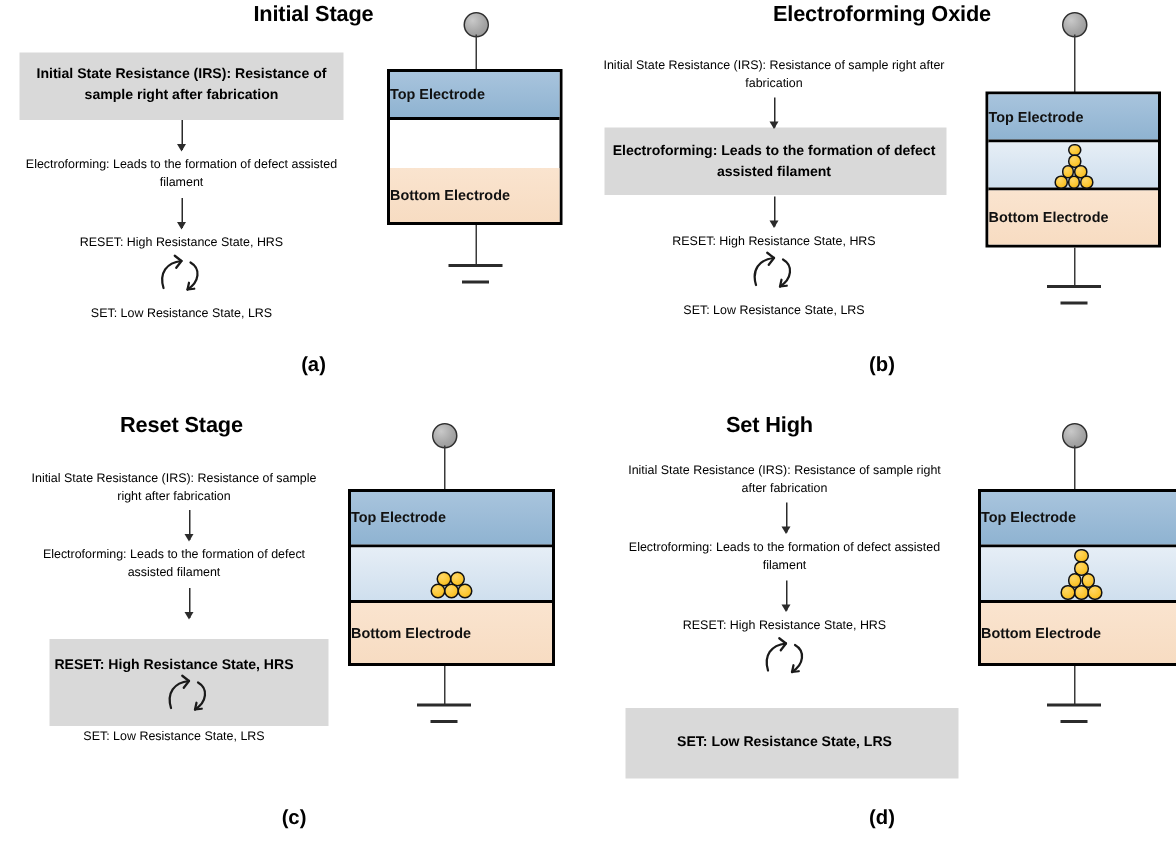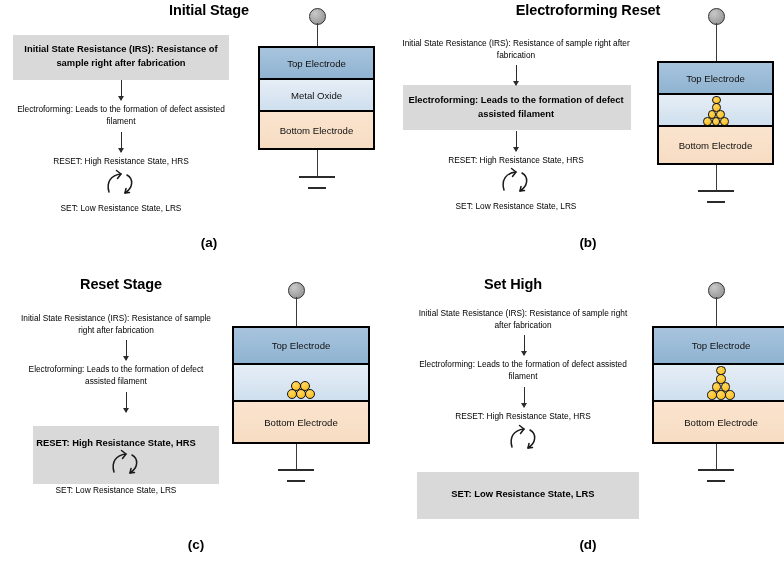--- a/index.html
+++ b/index.html
@@ -99,23 +99,23 @@
     border: 2.2px solid #000000;
     box-sizing: border-box;
   }
   .layer {
     position: absolute;
     left: 0;
     right: 0;
     box-sizing: border-box;
     display: flex;
     align-items: center;
-    justify-content: center;
+    justify-content: flex-start;
     font-size: 9.6px;
-    font-weight: 400;
+    font-weight: 700;
     color: #111111;
   }
   .layer-top {
     background: linear-gradient(180deg, #a8c4dd 0%, #8fb3d1 100%);
     border-bottom: 2.2px solid #000000;
   }
   .layer-mid {
     background: linear-gradient(180deg, #e6eef6 0%, #cfdfee 100%);
     border-bottom: 2.2px solid #000000;
   }
@@ -179,37 +179,34 @@
     <div class="flow-step" style="top:202px; left:-12px;">SET: Low Resistance State, LRS</div>
   </div>
 
   <div class="device" style="left:240px; top:8px; width:150px; height:185px;">
     <div class="terminal-dot" style="left:56px; top:0px; width:17px; height:17px;"></div>
     <div class="terminal-line" style="left:63.5px; top:15px; height:24px;"></div>
     <div class="stack" style="left:5px; top:38px; width:117px; height:104px;">
       <div class="layer layer-top" style="top:0px; height:32px;">
         <span>Top Electrode</span>
       </div>
-      <div class="layer layer-mid" style="top:32px; height:32px;">
-        <span>Metal Oxide</span>
-      </div>
       <div class="layer layer-bot" style="top:64px; height:36px;">
         <span>Bottom Electrode</span>
       </div>
     </div>
     <div class="terminal-line" style="left:63.5px; top:142px; height:27px;"></div>
     <div class="gnd-bar" style="left:46px; top:168px; width:36px;"></div>
     <div class="gnd-bar" style="left:55px; top:179px; width:18px;"></div>
   </div>
 
   <div class="panel-caption" style="top:235px;">(a)</div>
 </div>
 
 <div class="panel" id="panel-b">
-  <div class="panel-title" style="top:2px;">Electroforming Reset</div>
+  <div class="panel-title" style="top:2px;">Electroforming Oxide</div>
 
   <div class="hl-box" style="left:11px; top:85px; width:228px; height:45px;"></div>
 
   <div class="flow" style="left:8px;">
     <div class="flow-step" style="top:37px; left:-4px;">Initial State Resistance (IRS): Resistance of sample right after fabrication</div>
     <div class="arrow" style="left:116px; top:65px; height:20px;"></div>
     <div class="flow-step highlight" style="top:93px; left:-4px;">Electroforming: Leads to the formation of defect assisted filament</div>
     <div class="arrow" style="left:116px; top:131px; height:20px;"></div>
     <div class="flow-step" style="top:154px; left:-4px;">RESET: High Resistance State, HRS</div>
 

